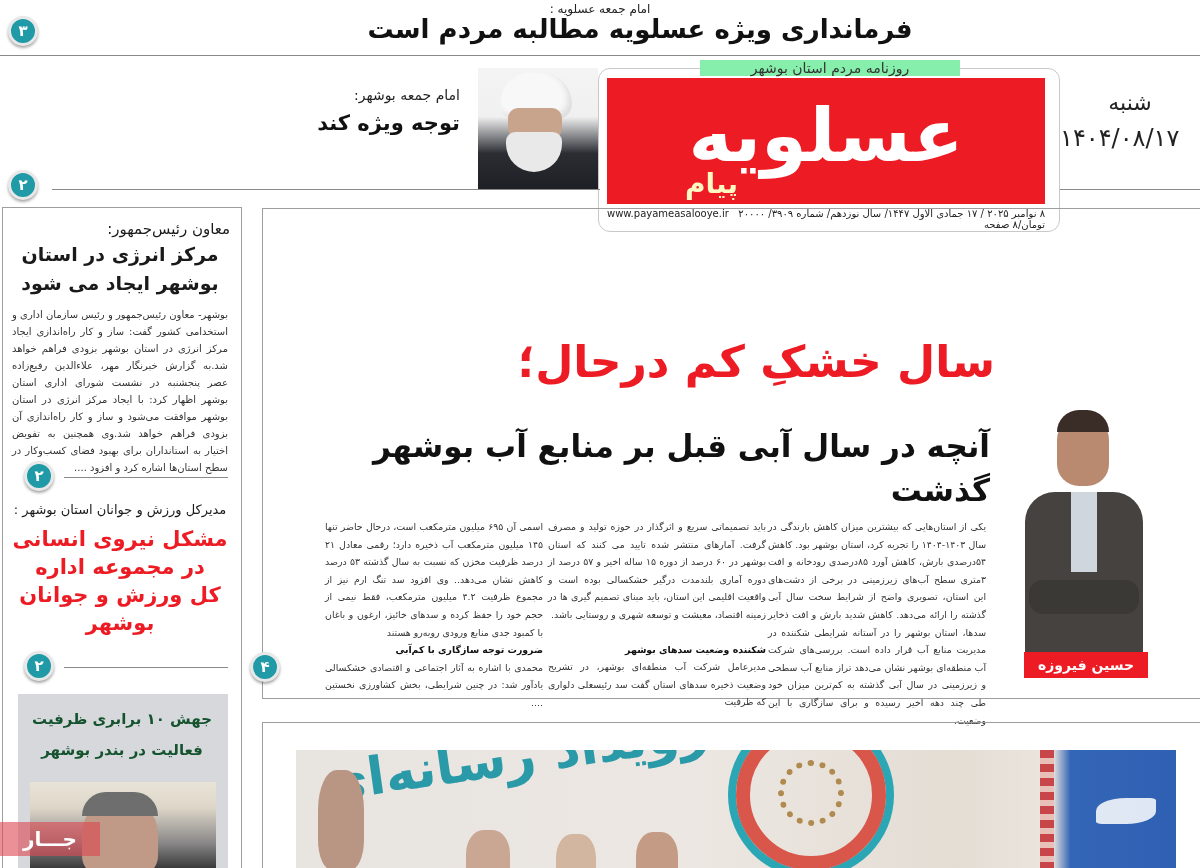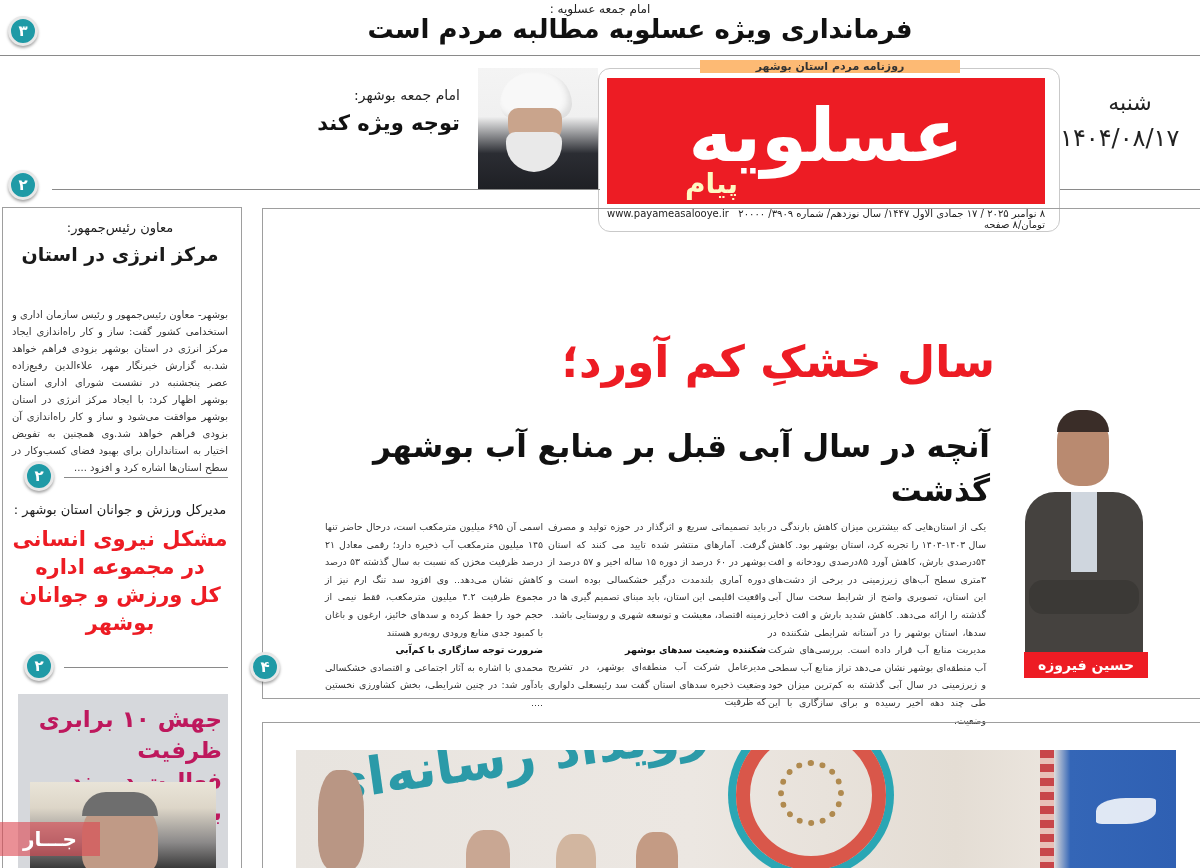--- a/index.html
+++ b/index.html
@@ -20,21 +20,21 @@
 
   
   .top-kicker { left: 400px; width: 400px; top: 2px; text-align: center; font-size: 12px; color: #222; }
   .top-headline { left: 330px; width: 620px; top: 14px; text-align: center; font-size: 26px; font-weight: bold; letter-spacing: 1px; color: #111; }
 
   
   .masthead-box {
     left: 598px; top: 68px; width: 462px; height: 164px;
     border: 1px solid #c9c9c9; border-radius: 12px; background: #fff;
   }
-  .masthead-tagline { left: 700px; width: 260px; top: 60px; text-align: center; font-size: 11px; background: #fdba74; color: #333; padding: 0 6px; font-weight: bold; }
+  .masthead-tagline { left: 700px; width: 260px; top: 60px; text-align: center; font-size: 14px; background: #86efac; color: #333; padding: 0 6px; }
   .masthead-logo {
     left: 607px; top: 78px; width: 438px; height: 126px; background: #ed1c24;
     display: flex; align-items: center; justify-content: center; overflow: hidden;
   }
   .logo-main { color: #fff; font-size: 74px; font-weight: bold; line-height: 1; letter-spacing: 2px; font-family: "DejaVu Sans", sans-serif; margin-top: -12px; }
   .logo-sub { position: absolute; left: 78px; bottom: 4px; color: #fef9c3; font-size: 28px; font-weight: bold; }
   .masthead-info { left: 607px; top: 208px; width: 438px; font-size: 10px; color: #222; display: flex; justify-content: space-between; }
   .masthead-url { direction: ltr; font-family: "DejaVu Sans", sans-serif; }
 
   .day-name { left: 1080px; width: 100px; top: 90px; text-align: center; font-size: 22px; color: #222; }
@@ -47,29 +47,29 @@
     left: 478px; top: 68px; width: 120px; height: 122px;
     background: linear-gradient(180deg, #f4f4f4 0%, #f0f0f0 40%, #2b2d33 70%, #1e1f24 100%);
     overflow: hidden;
   }
   .turban { position: absolute; left: 22px; top: 4px; width: 72px; height: 48px; background: #f8f8f8; border-radius: 40px 40px 20px 20px; box-shadow: inset -4px -4px 6px #ddd; }
   .face { position: absolute; left: 30px; top: 40px; width: 54px; height: 38px; background: #c9a48c; border-radius: 10px 10px 20px 20px; }
   .beard { position: absolute; left: 28px; top: 64px; width: 56px; height: 40px; background: #e9e9e9; border-radius: 10px 10px 30px 30px; }
 
   
   .leftcol-box { left: 2px; top: 207px; width: 240px; height: 661px; border: 1px solid #9e9e9e; border-bottom: none; }
-  .left1-kicker { left: 10px; width: 220px; top: 220px; text-align: center; font-size: 13px; }
+  .left1-kicker { left: 10px; width: 220px; top: 220px; font-size: 15px; }
   .left1-title { left: 10px; width: 220px; top: 240px; text-align: center; font-size: 19px; font-weight: bold; line-height: 29px; }
   .left1-body { left: 12px; width: 216px; top: 306px; text-align: justify; font-size: 10px; line-height: 17px; color: #333; }
 
   .left2-kicker { left: 10px; width: 220px; top: 502px; text-align: center; font-size: 13px; }
   .left2-title { left: 10px; width: 220px; top: 525px; text-align: center; font-size: 21px; font-weight: bold; line-height: 28px; color: #ed1c24; }
 
   .left3-box { left: 18px; top: 694px; width: 210px; height: 174px; background: #d6d8dc; }
-  .left3-title { left: 22px; width: 200px; top: 704px; font-size: 23px; font-weight: bold; line-height: 31px; color: #be185d; }
+  .left3-title { left: 22px; width: 200px; top: 704px; text-align: center; font-size: 15px; font-weight: bold; line-height: 31px; color: #14532d; }
   .left3-photo { left: 30px; top: 782px; width: 186px; height: 86px; background: linear-gradient(180deg, #e9e4d8 0%, #ddd6c8 30%, #8c8a8a 70%, #3a3a3a 100%); overflow: hidden; }
   .left3-photo .head { position: absolute; left: 52px; top: 14px; width: 76px; height: 80px; border-radius: 38px 38px 20px 20px; background: #c09a86; }
   .left3-photo .hair { position: absolute; left: 52px; top: 10px; width: 76px; height: 24px; border-radius: 38px 38px 0 0; background: #6e6e6e; }
   .watermark { left: 0; top: 822px; width: 100px; height: 34px; background: rgba(220,70,80,0.6); color: #fff; font-size: 20px; font-weight: bold; display: flex; align-items: center; justify-content: center; }
 
   
   .feature-box { left: 262px; top: 208px; width: 938px; height: 491px; border: 1px solid #9e9e9e; border-right: none; }
   .feature-kicker { left: 340px; width: 655px; top: 332px; text-align: right; font-size: 44px; font-weight: bold; color: #ed1c24; line-height: 60px; }
   .feature-title { left: 320px; width: 670px; top: 424px; text-align: right; font-size: 31px; font-weight: bold; color: #111; line-height: 44px; }
 
@@ -134,20 +134,21 @@
 </div>
 <div class="abs badge" style="left:8px; top:170px;">۲</div>
 <div class="hr" style="left:52px; top:189px; width:548px;"></div>
 <div class="hr" style="left:1060px; top:189px; width:140px;"></div>
 
 <div class="abs leftcol-box"></div>
 
 <div class="abs left1-kicker">معاون رئیس‌جمهور:</div>
 <div class="abs left1-title">
   <div>مرکز انرژی در استان</div>
+  <div>بوشهر ایجاد می شود</div>
 </div>
 <div class="abs left1-body">بوشهر- معاون رئیس‌جمهور و رئیس سازمان اداری و استخدامی کشور گفت: ساز و کار راه‌اندازی ایجاد مرکز انرژی در استان بوشهر بزودی فراهم خواهد شد.به گزارش خبرنگار مهر، علاءالدین رفیع‌زاده عصر پنجشنبه در نشست شورای اداری استان بوشهر اظهار کرد: با ایجاد مرکز انرژی در استان بوشهر موافقت می‌شود و ساز و کار راه‌اندازی آن بزودی فراهم خواهد شد.وی همچنین به تفویض اختیار به استانداران برای بهبود فضای کسب‌وکار در سطح استان‌ها اشاره کرد و افزود ....</div>
 
 <div class="abs badge" style="left:24px; top:461px;">۲</div>
 <div class="hr" style="left:64px; top:477px; width:164px;"></div>
 
 <div class="abs left2-kicker">مدیرکل ورزش و جوانان  استان بوشهر :</div>
 <div class="abs left2-title">
   <div>مشکل نیروی انسانی</div>
   <div>در مجموعه اداره</div>
@@ -163,21 +164,21 @@
   <div>جهش ۱۰ برابری ظرفیت</div>
   <div>فعالیت در بندر بوشهر</div>
 </div>
 <div class="abs left3-photo">
   <div class="head"></div>
   <div class="hair"></div>
 </div>
 <div class="abs watermark">جـــار</div>
 
 <div class="abs feature-box"></div>
-<div class="abs feature-kicker">سال خشکِ کم آورد؛</div>
+<div class="abs feature-kicker">سال خشکِ کم درحال؛</div>
 <div class="abs feature-title">آنچه در سال آبی قبل بر منابع آب بوشهر گذشت</div>
 
 <div class="abs feature-photo">
   <div class="fp-body"></div>
   <div class="fp-shirt"></div>
   <div class="fp-head"></div>
   <div class="fp-hair"></div>
   <div class="fp-arms"></div>
 </div>
 <div class="abs author-label">حسین فیروزه</div>

